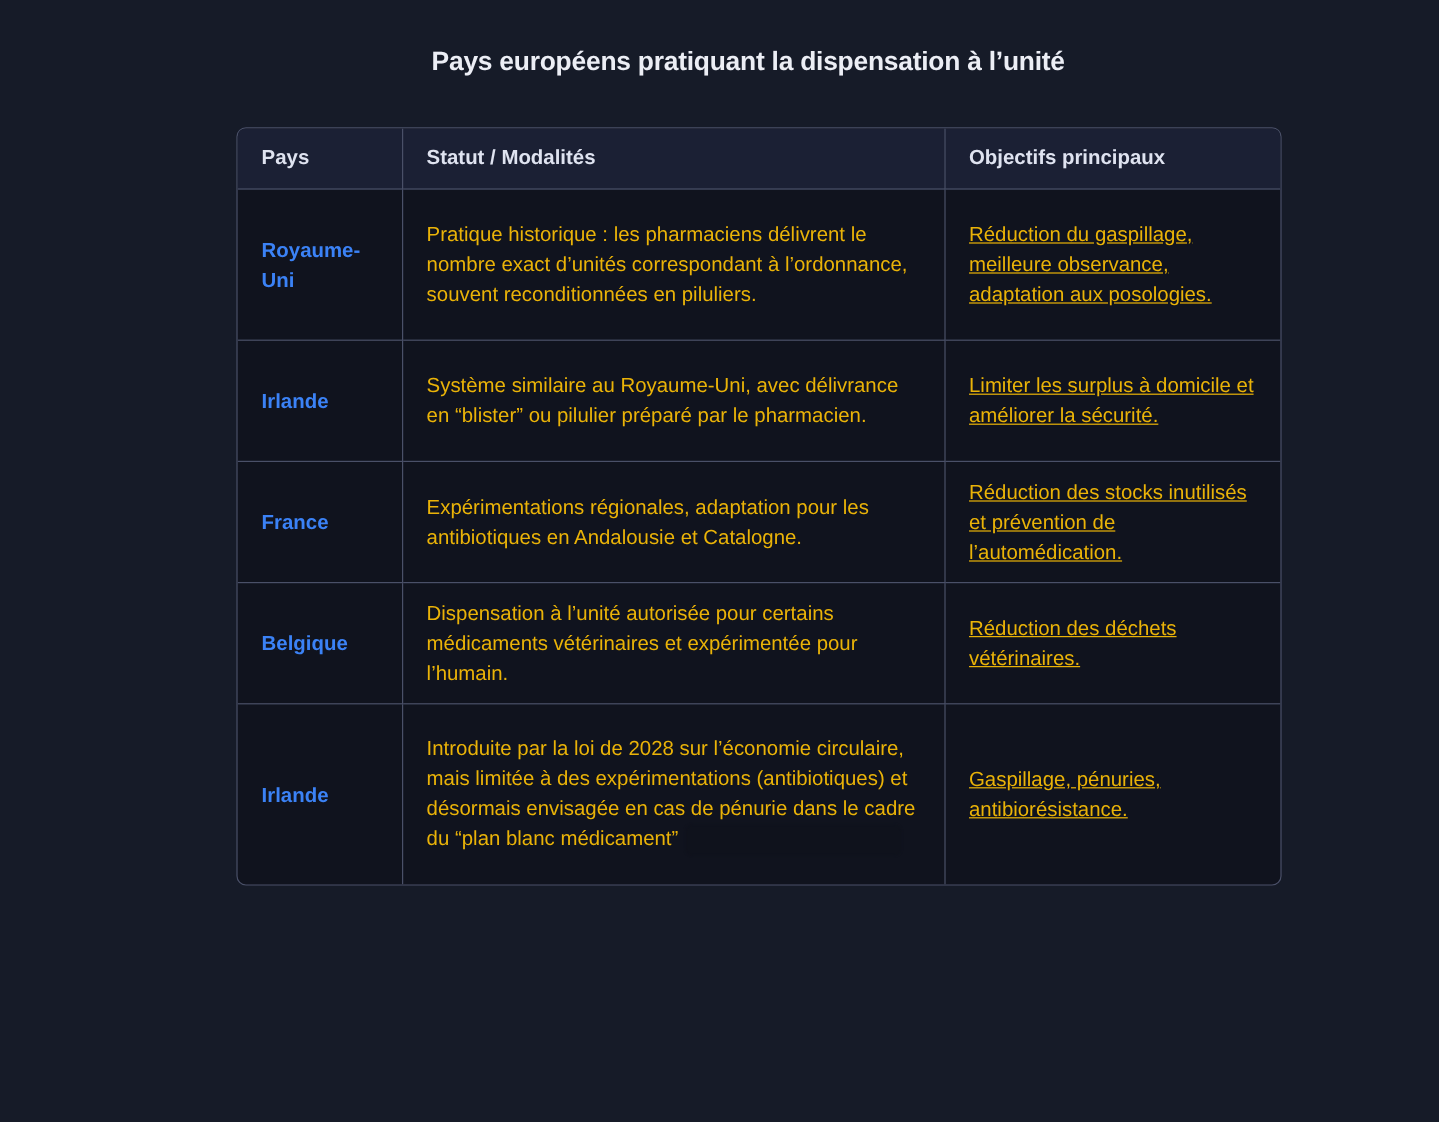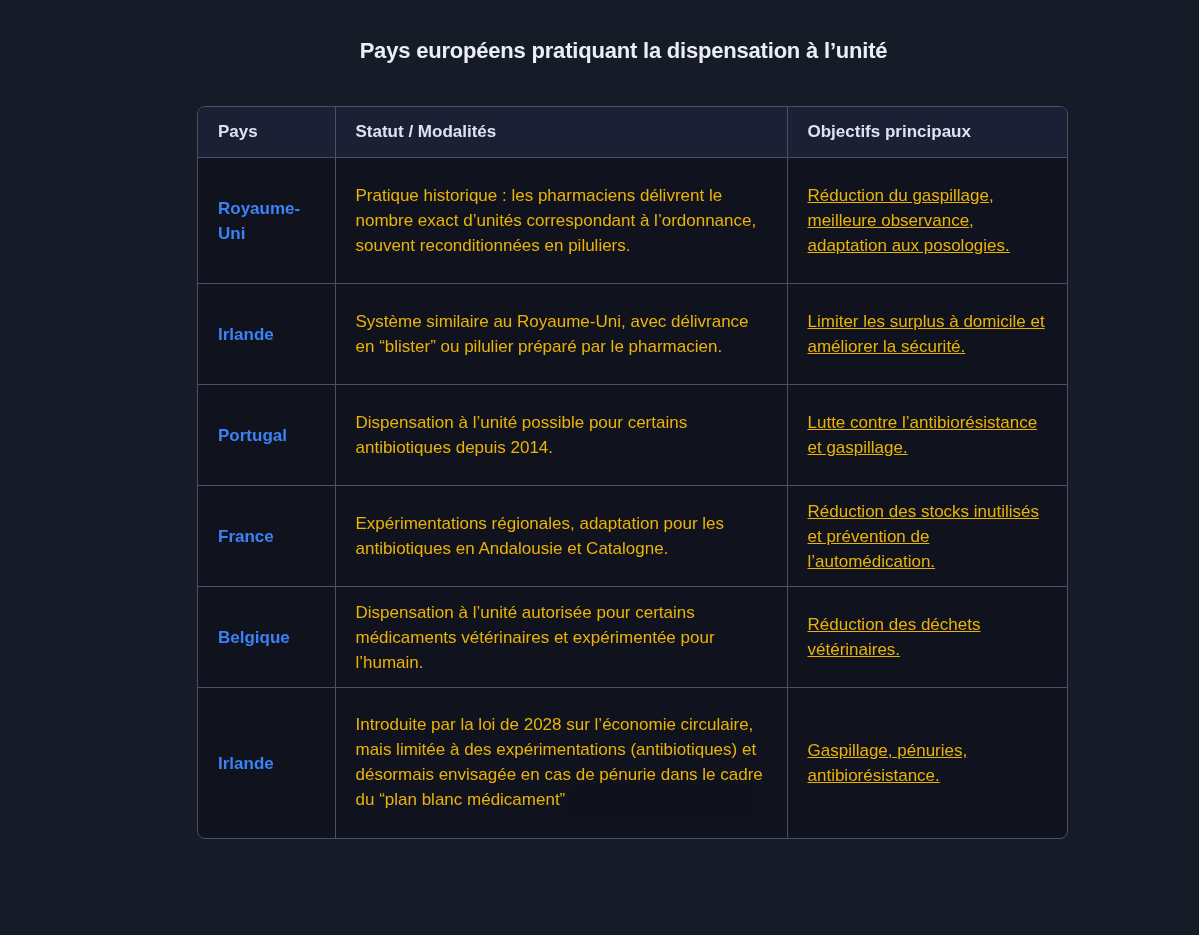--- a/index.html
+++ b/index.html
@@ -114,25 +114,20 @@
         <tr class="r0">
           <td class="country">Royaume-Uni</td>
           <td>Pratique historique : les pharmaciens délivrent le nombre exact d’unités correspondant à l’ordonnance, souvent reconditionnées en piluliers.</td>
           <td>Réduction du gaspillage, meilleure observance, adaptation aux posologies.</td>
         </tr>
         <tr class="r1">
           <td class="country">Irlande</td>
           <td>Système similaire au Royaume-Uni, avec délivrance en “blister” ou pilulier préparé par le pharmacien.</td>
           <td>Limiter les surplus à domicile et améliorer la sécurité.</td>
         </tr>
-        <tr class="r2">
-          <td class="country">Portugal</td>
-          <td>Dispensation à l’unité possible pour certains antibiotiques depuis 2014.</td>
-          <td>Lutte contre l’antibiorésistance et gaspillage.</td>
-        </tr>
         <tr class="r3">
           <td class="country">France</td>
           <td>Expérimentations régionales, adaptation pour les antibiotiques en Andalousie et Catalogne.</td>
           <td>Réduction des stocks inutilisés et prévention de l’automédication.</td>
         </tr>
         <tr class="r4">
           <td class="country">Belgique</td>
           <td>Dispensation à l’unité autorisée pour certains médicaments vétérinaires et expérimentée pour l’humain.</td>
           <td>Réduction des déchets vétérinaires.</td>
         </tr>

